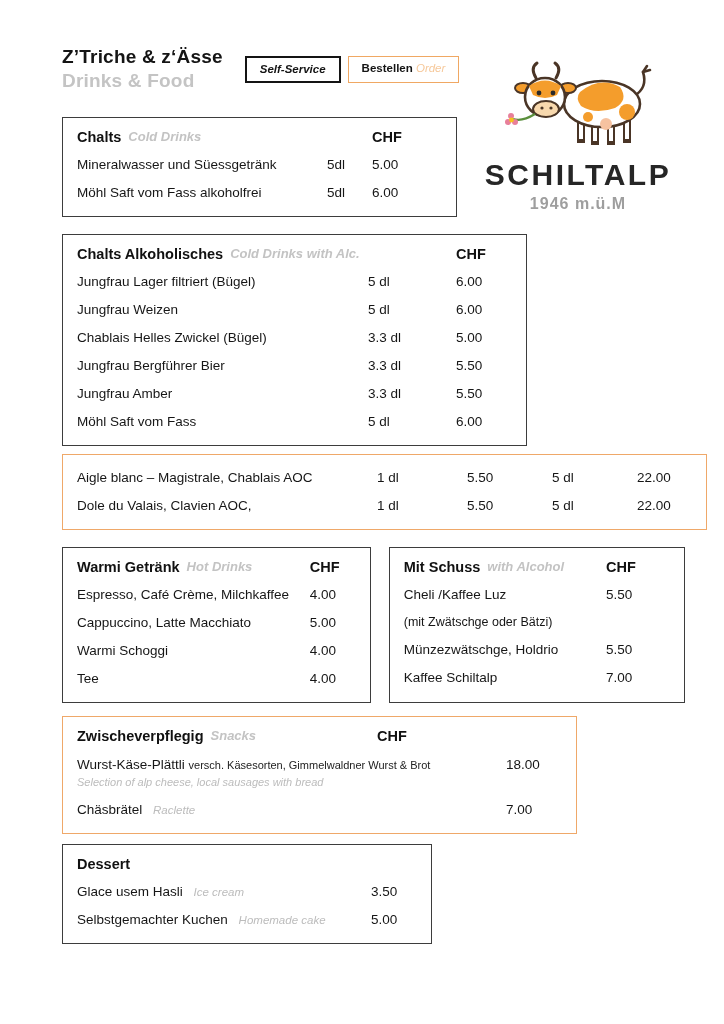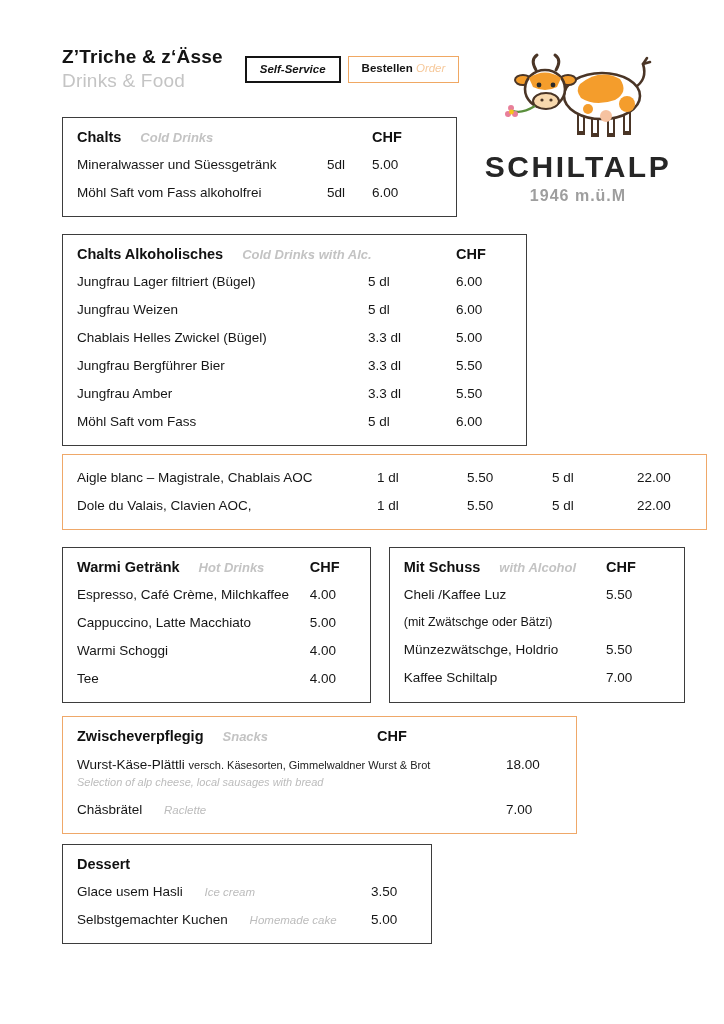--- a/index.html
+++ b/index.html
@@ -10,67 +10,67 @@
     width:724px; height:1024px;
     margin:0 auto;
     background:#ffffff;
     padding:46px 39px 0 62px;
     overflow:hidden;
   }
   
   .header { display:flex; align-items:flex-start; margin-bottom:25px; }
   .title-block { }
   .page-title { font-size:19px; font-weight:bold; color:#141414; letter-spacing:.2px; }
-  .page-subtitle { font-size:19px; font-weight:normal; color:#c4c4c4; letter-spacing:.2px; margin-top:2px; }
+  .page-subtitle { font-size:19px; font-weight:bold; color:#c4c4c4; letter-spacing:.2px; margin-top:2px; }
   .badges { display:flex; gap:7px; margin-left:22px; margin-top:10px; }
   .badge { padding:5px 13px 6px; font-size:11.5px; white-space:nowrap; }
   .badge-dark { border:2px solid #141414; font-weight:bold; font-style:italic; color:#141414; }
   .badge-orange { border:1px solid #f0a863; }
   .badge-orange .b { font-weight:bold; color:#141414; }
   .badge-orange .o { color:#f6c89a; font-style:italic; }
   
   .logo-block {
-    position:absolute; top:52px; right:30px; width:232px;
+    position:absolute; top:60px; right:30px; width:232px;
     display:flex; flex-direction:column; align-items:center; text-align:center;
   }
   .brand-name { font-size:30px; font-weight:bold; letter-spacing:2.5px; color:#262626; margin-top:4px; }
   .brand-alt  { font-size:16px; font-weight:bold; letter-spacing:1px; color:#9e9e9e; margin-top:3px; }
   
   .box { border:1px solid #3d3d3d; padding:8px 14px 10px; background:#fff; }
   .box-orange { border:1px solid #efa869; }
   .w395 { width:395px; }
   .w465 { width:465px; }
   .wfull { width:645px; }
   .w515 { width:515px; }
   .w370 { width:370px; }
   .mb17 { margin-bottom:17px; }
   .mb8  { margin-bottom:8px; }
   .mb13 { margin-bottom:13px; }
   .mb10 { margin-bottom:10px; }
-  .sec-head { display:flex; align-items:center; position:relative; padding:3px 0 5px;gap:12px; }
+  .sec-head { display:flex; align-items:flex-start; position:relative; padding:3px 0 5px; }
   .sec-title { font-weight:bold; font-size:14.5px; color:#111; white-space:nowrap; }
   .sec-sub { font-weight:bold; font-style:italic; font-size:13px; color:#c3c3c3; margin-left:7px; white-space:nowrap; }
   .spacer { flex:1; }
   .chf { font-weight:bold; font-size:14.5px; color:#111; }
   .chf-fixed { position:absolute; left:300px; top:3px; }
   .row { display:flex; align-items:baseline; font-size:13.5px; color:#161616; padding:7px 0 6px; }
   .row .name { flex:1; padding-right:8px; }
   .size, .price, .c1, .c2, .c3, .c4 { flex-shrink:0; text-align:left; }
   
   .box-cold  .size  { width:45px; }  .box-cold  .price { width:70px; }
   .box-alc   .size  { width:88px; }  .box-alc   .price { width:56px; }
   .box-wine  .c1 { width:90px; } .box-wine .c2 { width:85px; }
   .box-wine  .c3 { width:85px; } .box-wine .c4 { width:55px; }
   .box-hot   .price { width:46px; }
   .box-schuss .price { width:64px; }
   .box-snack .price { width:56px; }
   .box-dess  .price { width:46px; }
   .cols-row { display:flex; gap:18px; }
   .detail { font-size:11px; color:#222; }
-  .note { font-size:11.5px; font-style:italic; color:#bcbcbc; margin-left:18px; }
+  .note { font-size:11.5px; font-style:italic; color:#bcbcbc; margin-left:7px; }
   .engsub { font-size:11px; font-style:italic; color:#bcbcbc; margin-top:4px; }
   .small-name { font-size:12.5px; }
   .row-2line { padding:8px 0 7px; }
 </style>
 </head>
 <body>
 
 <div class="page">
 
   <div class="header">

